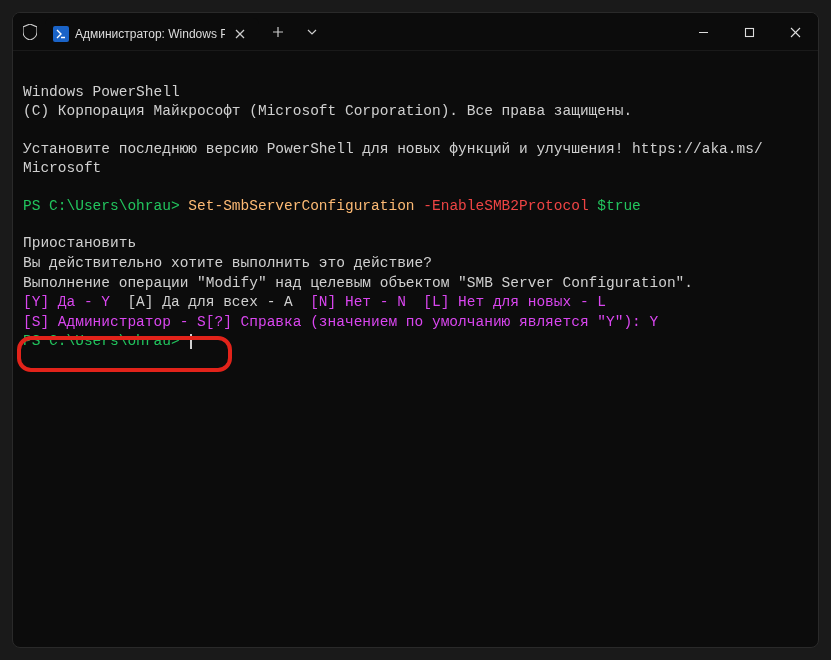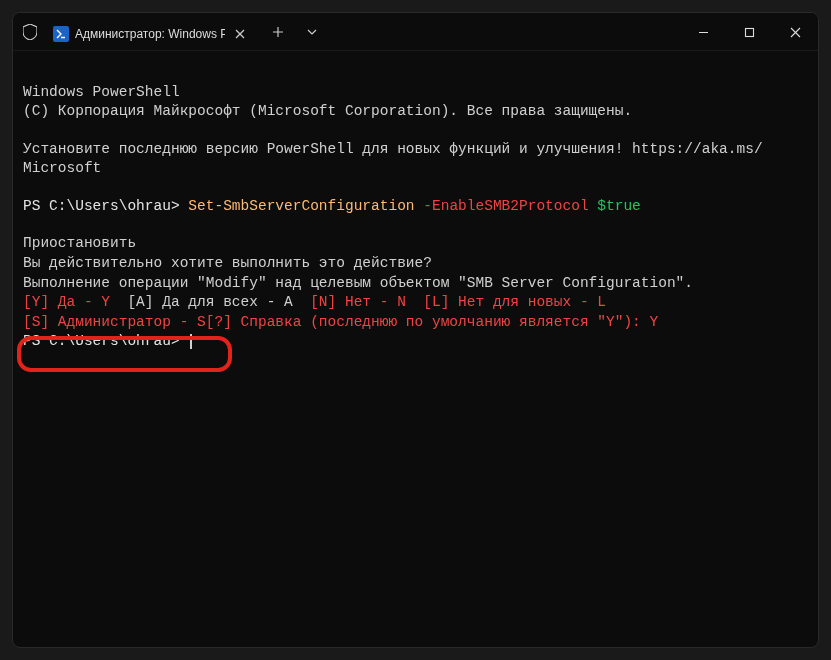--- a/index.html
+++ b/index.html
@@ -104,25 +104,25 @@
   }
   .terminal {
     flex: 1;
     padding: 12px 10px;
     color: #d0d0d0;
     line-height: 1.35;
     white-space: pre-wrap;
     word-break: break-word;
     overflow: hidden;
   }
-  .prompt { color: #e5e5e5; }
+  .prompt { color: #22c55e; }
   .cmd   { color: #fdba74; }
   .param { color: #ef4444; }
   .arg   { color: #22c55e; }
-  .opt   { color: #ef4444; }
+  .opt   { color: #d946ef; }
   .gap { height: 18px; }
   .highlight-box {
     position: absolute;
     border: 4px solid #e2231a;
     border-radius: 14px;
     left: 17px;
     top: 336px;
     width: 215px;
     height: 36px;
     pointer-events: none;
@@ -200,19 +200,19 @@
   <div class="terminal">
 <span>Windows PowerShell</span>
 <span>(C) Корпорация Майкрософт (Microsoft Corporation). Все права защищены.</span>
 <div class="gap"></div><span>Установите последнюю версию PowerShell для новых функций и улучшения! https://aka.ms/</span>
 <span>Microsoft</span>
 <div class="gap"></div><span class="prompt">PS C:\Users\ohrau&gt; </span><span class="cmd">Set-SmbServerConfiguration</span><span class="param"> -EnableSMB2Protocol </span><span class="arg">$true</span>
 <div class="gap"></div><span>Приостановить</span>
 <span>Вы действительно хотите выполнить это действие?</span>
 <span>Выполнение операции "Modify" над целевым объектом "SMB Server Configuration".</span>
 <span class="opt">[Y] Да - Y</span><span>  [A] Да для всех - A  </span><span class="opt">[N] Нет - N  </span><span class="opt">[L] Нет для новых - L</span>
-<span class="opt">[S] Администратор - S</span><span class="opt">[?] Справка (последнюю по умолчанию является "Y"): Y</span>
+<span class="opt">[S] Администратор - S</span><span class="opt">[?] Справка (значением по умолчанию является "Y"): Y</span>
 <span class="prompt">PS C:\Users\ohrau&gt; </span><span class="cursor"></span>
   </div>
 
 </div>
 
 <div class="highlight-box"></div>
 
 </body></html>

